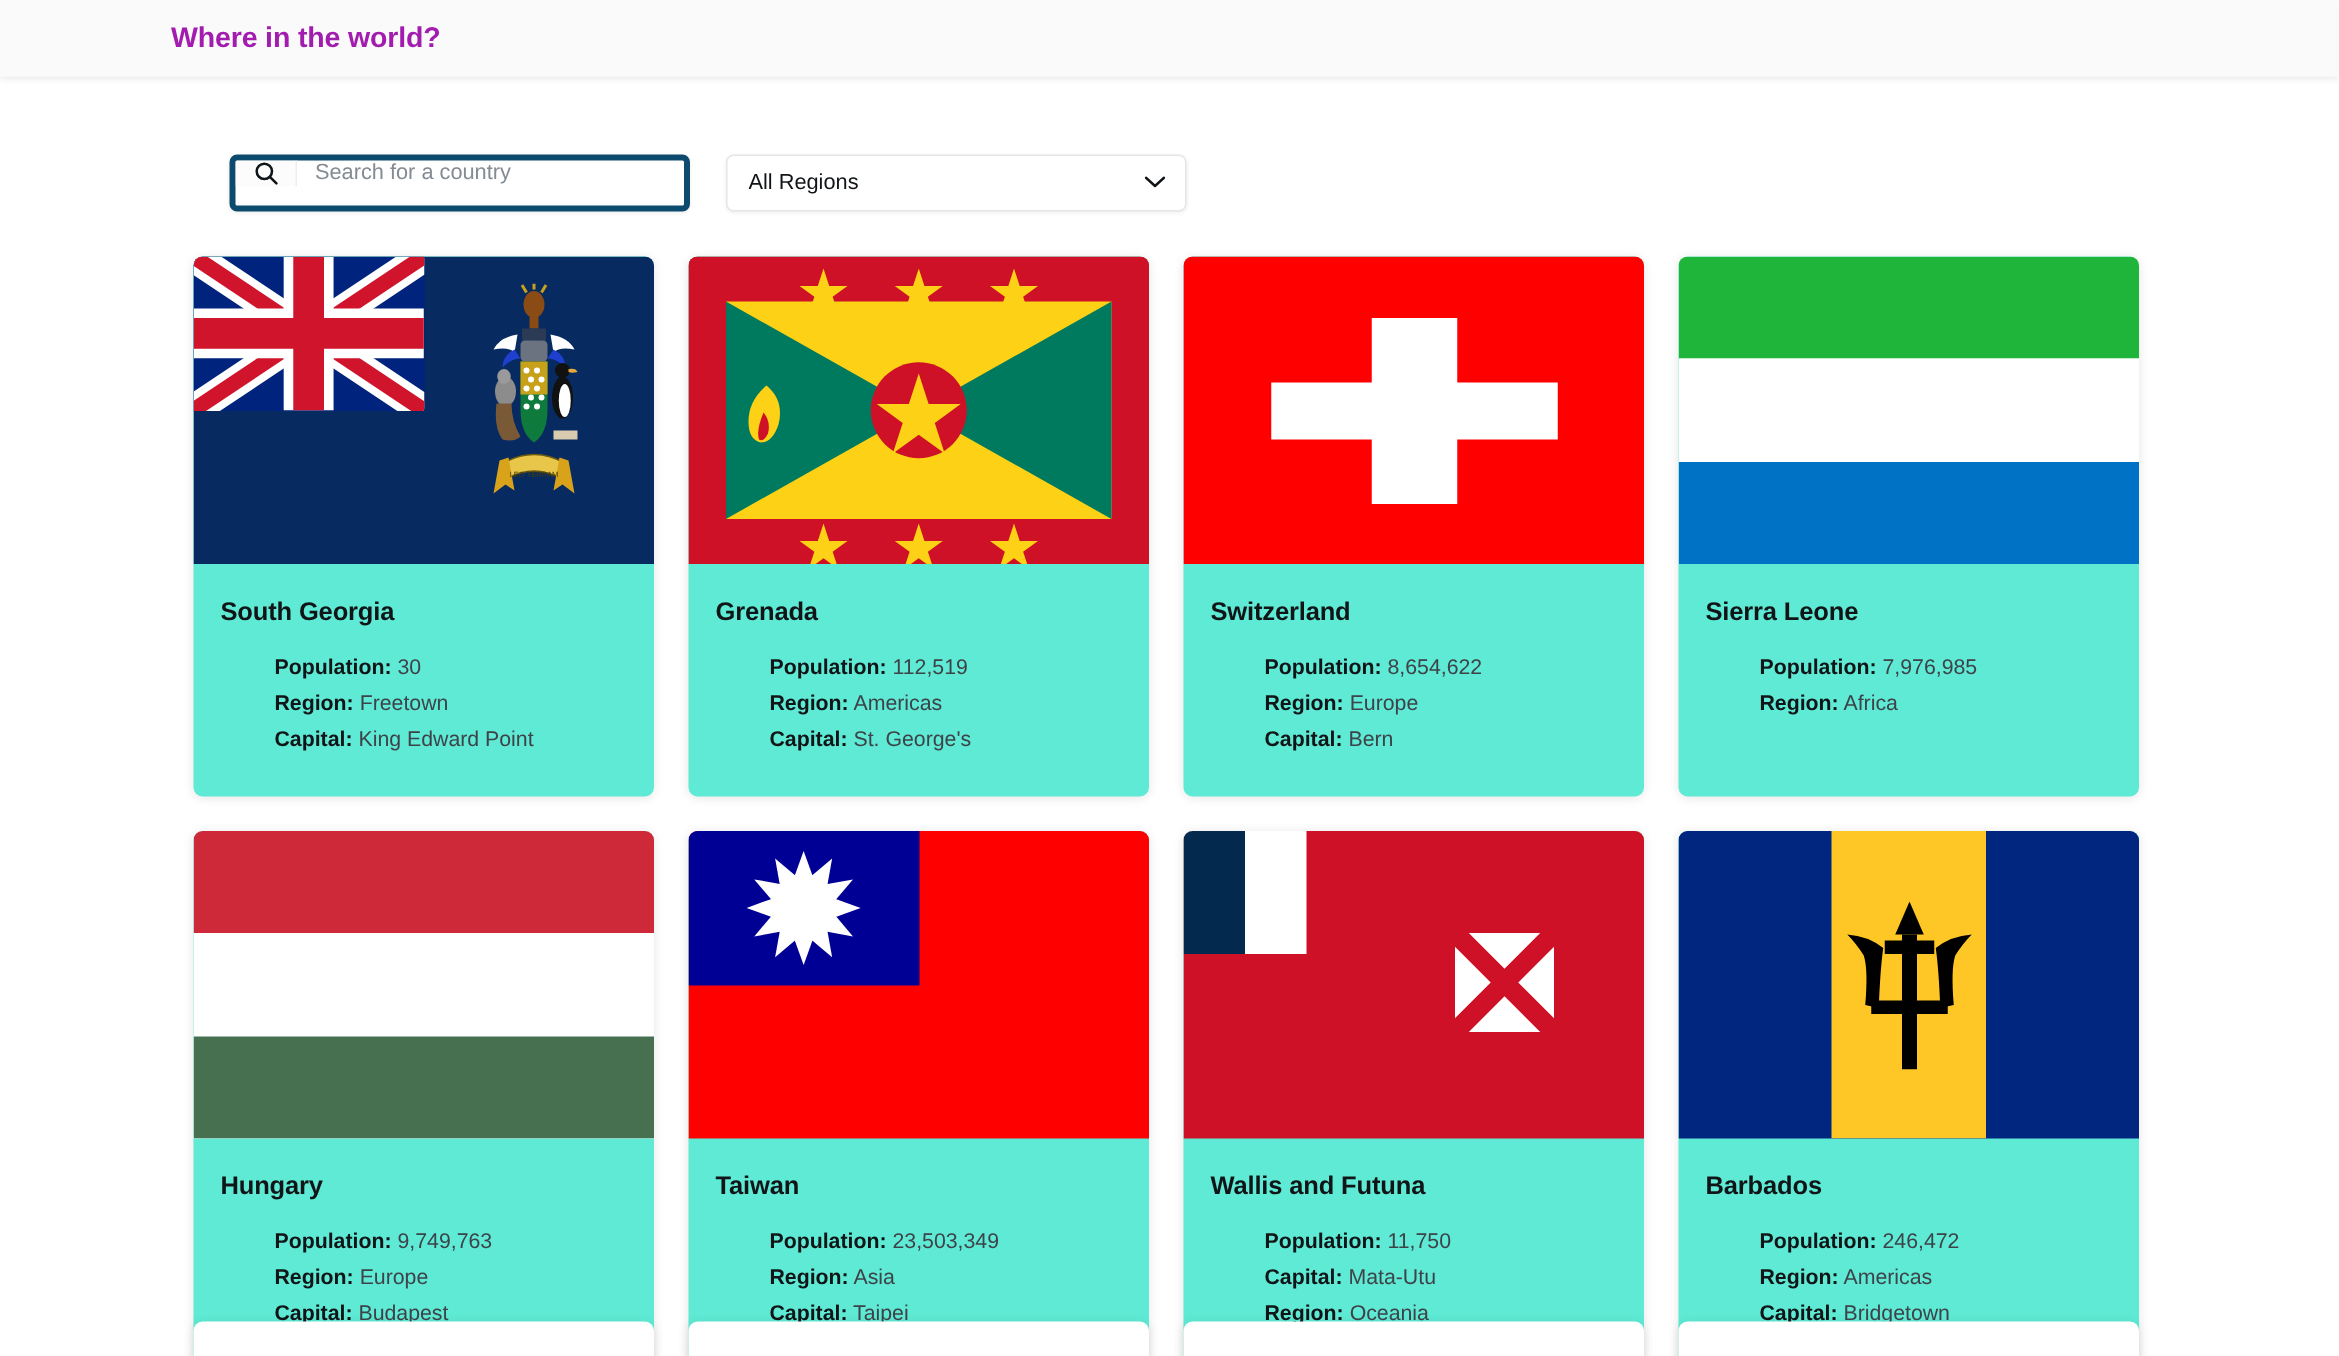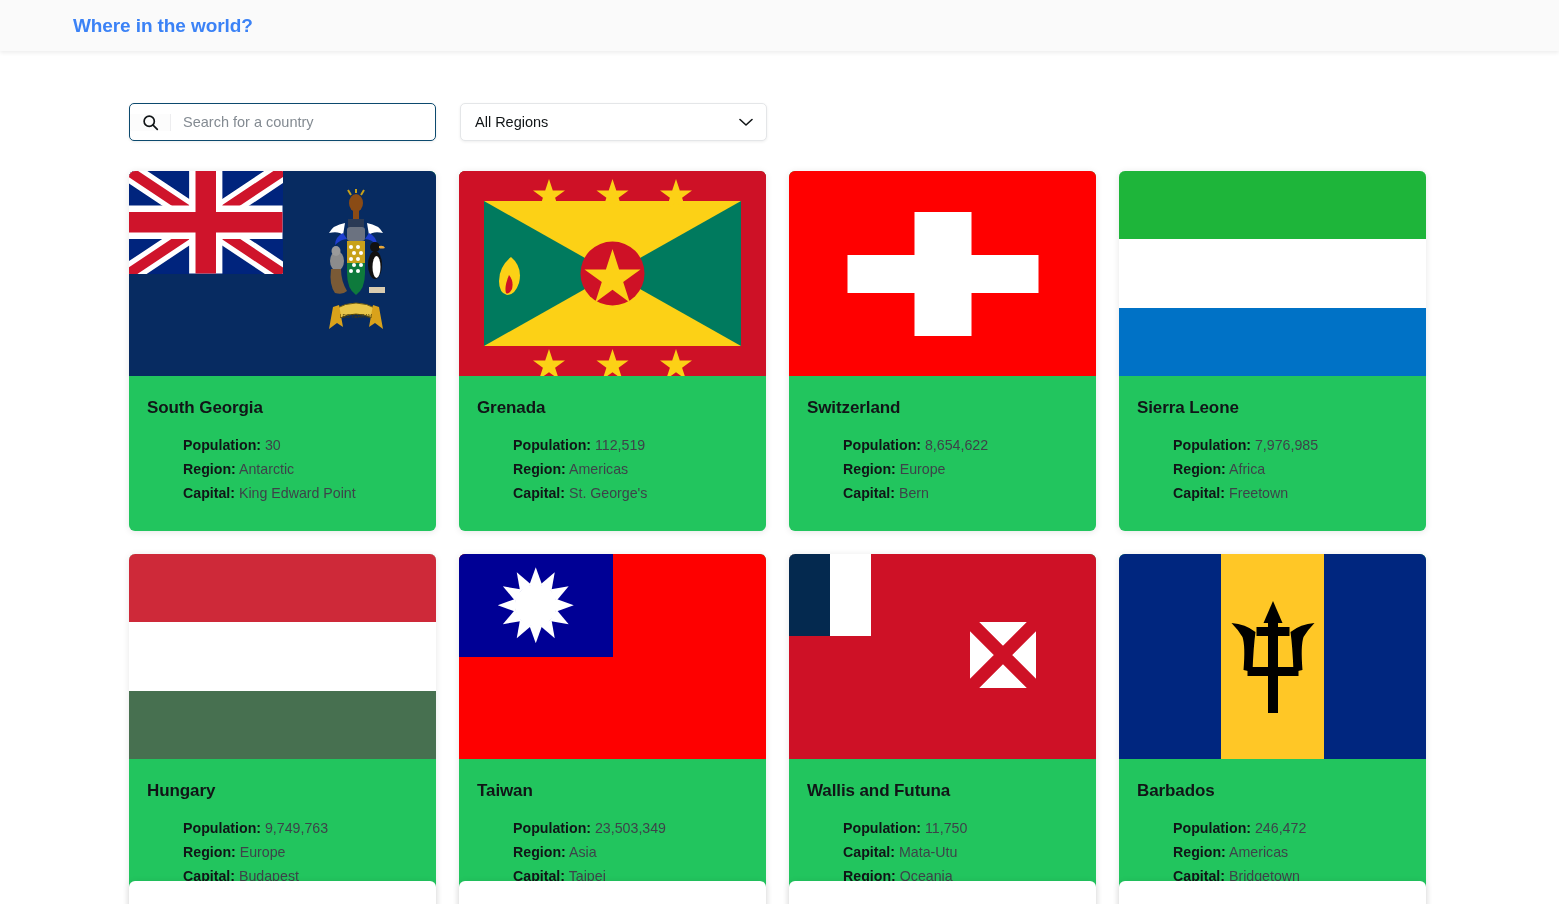--- a/index.html
+++ b/index.html
@@ -14,44 +14,45 @@
   .header {
     height: 51px;
     background: #fafafa;
     box-shadow: 0 2px 4px rgba(0,0,0,0.07);
     display: flex;
     align-items: center;
     position: relative;
     z-index: 5;
   }
   .header-title {
-    margin-left: 73px;
+    margin-left: 114px;
     font-size: 19px;
     font-weight: bold;
-    color: #3b82f6;
+    color: #a21caf;
     letter-spacing: -0.1px;
     text-align: center;
   }
 
   
   .controls {
     margin: 52px 0 0 129px;
     display: flex;
     align-items: center;
   }
   .search-wrap {
     display: flex;
-    align-items: center;
+    align-items: flex-start;
     width: 307px;
     height: 38px;
     background: #ffffff;
-    border: 1px solid #0c4a6e;
+    border: 4px solid #0c4a6e;
     border-radius: 5px;
     box-shadow: 0 1px 3px rgba(0,0,0,0.07);
     overflow: hidden;
+    margin-left: 24px;
   }
   .search-icon-box {
     width: 41px;
     display: flex;
     align-items: center;
     justify-content: center;
     background: #fcfcfc;
     border-right: 1px solid #ededef;
   }
   .search-icon-box svg { display: block; }
@@ -100,21 +101,21 @@
   
   .grid {
     margin: 30px 0 0 129px;
     width: 1297px;
     display: grid;
     grid-template-columns: repeat(4, 307px);
     column-gap: 23px;
     row-gap: 23px;
   }
   .card {
-    background: #22c55e;
+    background: #5eead4;
     border-radius: 6px;
     box-shadow: 0 1px 7px rgba(0,0,0,0.10);
     overflow: hidden;
     cursor: pointer;
   }
   .flag {
     width: 307px;
     height: 205px;
     position: relative;
     overflow: hidden;
@@ -295,21 +296,21 @@
       </svg>
     </div>
     <div class="card-body">
       <div class="country-name">South Georgia</div>
       <div class="meta-row">
         <span class="meta-label">Population:</span>
         <span>30</span>
       </div>
       <div class="meta-row">
         <span class="meta-label">Region:</span>
-        <span>Antarctic</span>
+        <span>Freetown</span>
       </div>
       <div class="meta-row">
         <span class="meta-label">Capital:</span>
         <span>King Edward Point</span>
       </div>
     </div>
   </div>
 
   <div class="card">
     <div class="flag f-gd">
@@ -382,24 +383,20 @@
     <div class="card-body">
       <div class="country-name">Sierra Leone</div>
       <div class="meta-row">
         <span class="meta-label">Population:</span>
         <span>7,976,985</span>
       </div>
       <div class="meta-row">
         <span class="meta-label">Region:</span>
         <span>Africa</span>
       </div>
-      <div class="meta-row">
-        <span class="meta-label">Capital:</span>
-        <span>Freetown</span>
-      </div>
     </div>
   </div>
 
   <div class="card">
     <div class="flag f-hu">
       <div class="hu-r"></div>
       <div class="hu-w"></div>
       <div class="hu-g"></div>
     </div>
     <div class="card-body">

